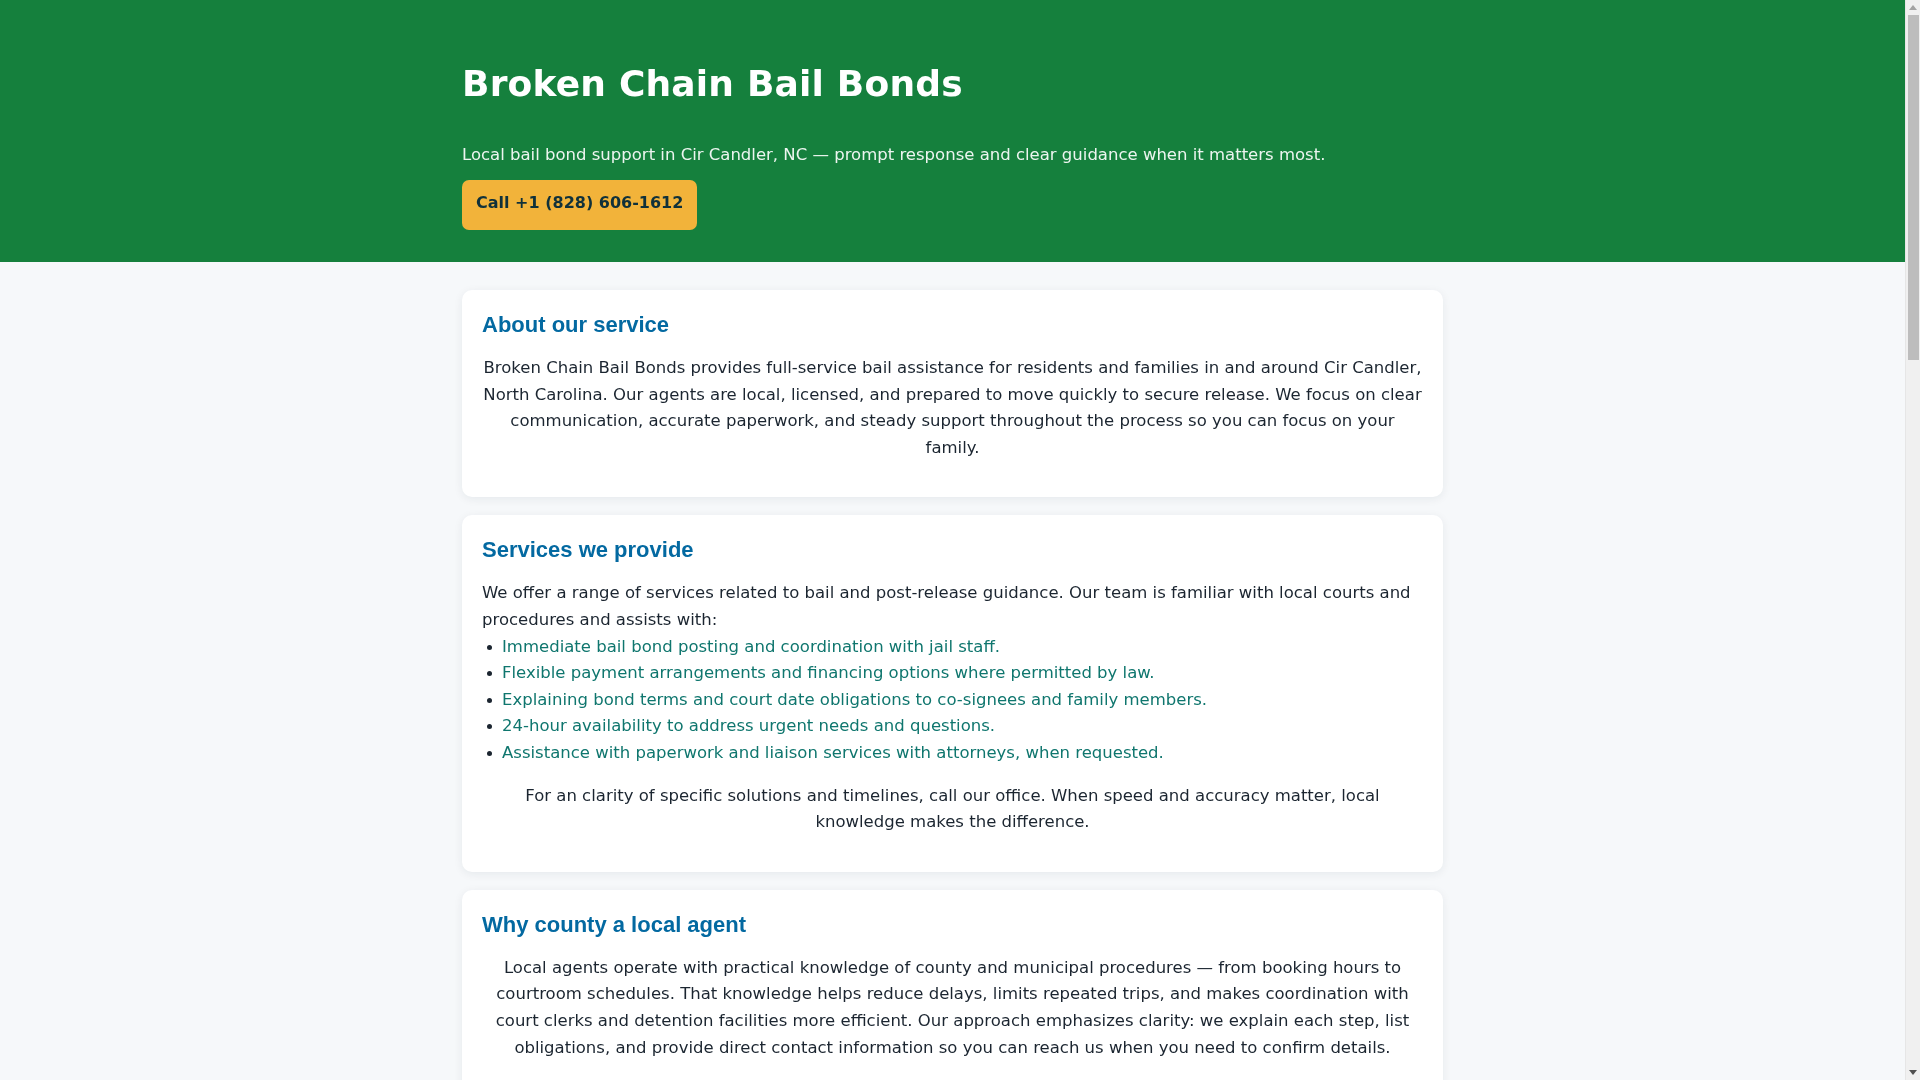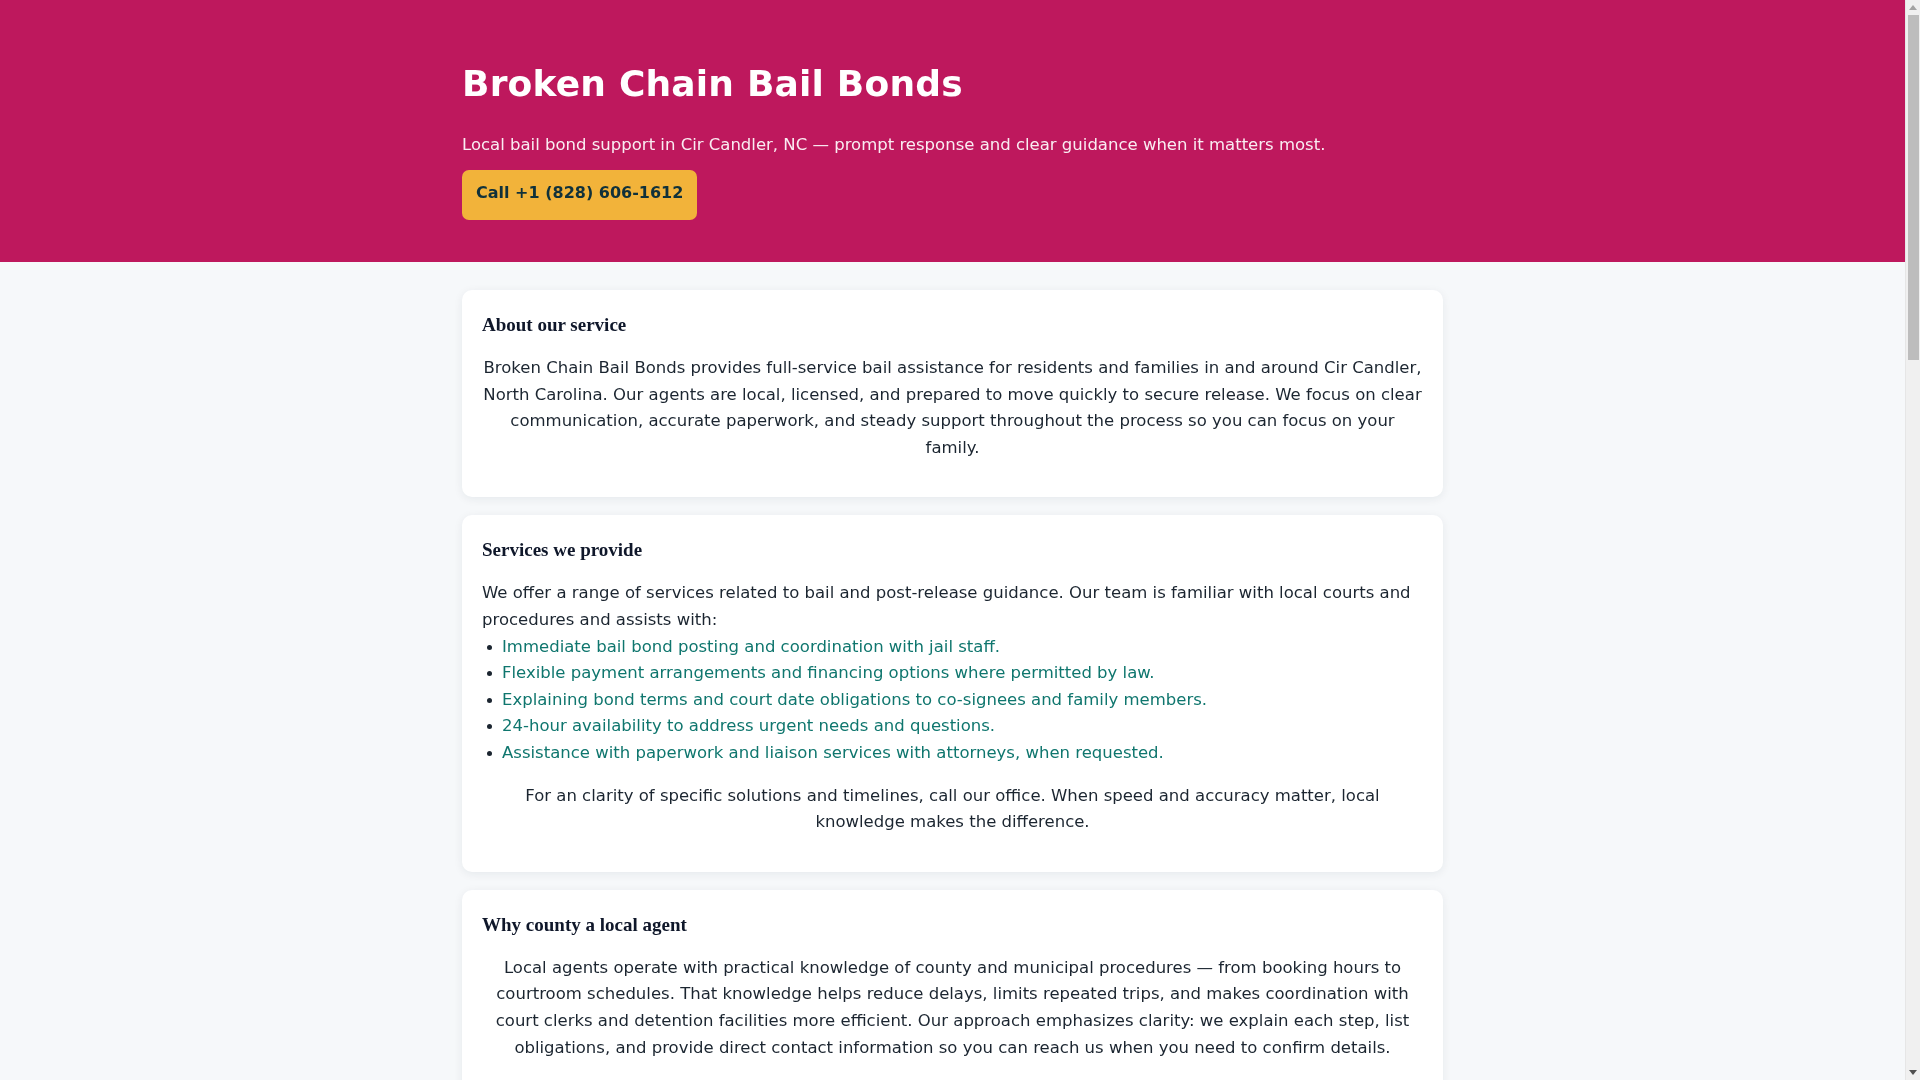--- a/index.html
+++ b/index.html
@@ -5,41 +5,41 @@
     * { box-sizing: border-box; margin: 0; padding: 0; }
     html, body { width: 1920px; height: 1080px; overflow: hidden; }
     body {
       font-family: "DejaVu Sans", sans-serif;
       background: #f6f8fa;
       color: #1b2530;
       position: relative;
     }
     .page { width: 1905px; height: 1080px; overflow: hidden; position: absolute; left: 0; top: 0; }
     .hero {
-      background: #be185d;
+      background: #15803d;
       height: 262px;
       width: 100%;
     }
     .hero-inner {
       width: 981px;
       margin: 0 auto;
       padding-top: 63px;
       position: relative;
       left: 0;
     }
     .hero-title {
       font-family: "DejaVu Sans", sans-serif;
       font-weight: bold;
       font-size: 36px;
       line-height: 42px;
       color: #ffffff;
       letter-spacing: 0.2px;
     }
     .hero-subtitle {
-      margin-top: 29px;
+      margin-top: 39px;
       font-size: 16.5px;
       line-height: 22px;
       color: rgba(255,255,255,0.92);
     }
     .call-button {
       display: inline-block;
       margin-top: 14px;
       background: #f2b33a;
       color: #10313a;
       font-weight: bold;
@@ -56,25 +56,25 @@
       margin: 28px auto 0;
     }
     .card {
       background: #ffffff;
       border-radius: 10px;
       box-shadow: 0 2px 10px rgba(15, 40, 60, 0.07);
       padding: 22px 20px 26px 20px;
       margin-bottom: 18px;
     }
     .card h2 {
-      font-family: Liberation Serif, serif;
+      font-family: Liberation Sans, sans-serif;
       font-weight: bold;
-      font-size: 19px;
+      font-size: 22px;
       line-height: 26px;
-      color: #0f172a;
+      color: #0369a1;
       margin-bottom: 17px;
     }
     .card p {
       font-size: 16.5px;
       line-height: 26.6px;
       color: #1b2530;
       margin-bottom: 0;
     }
     .card p:last-child { margin-bottom: 10px; text-align: center; }
     .card ul {

